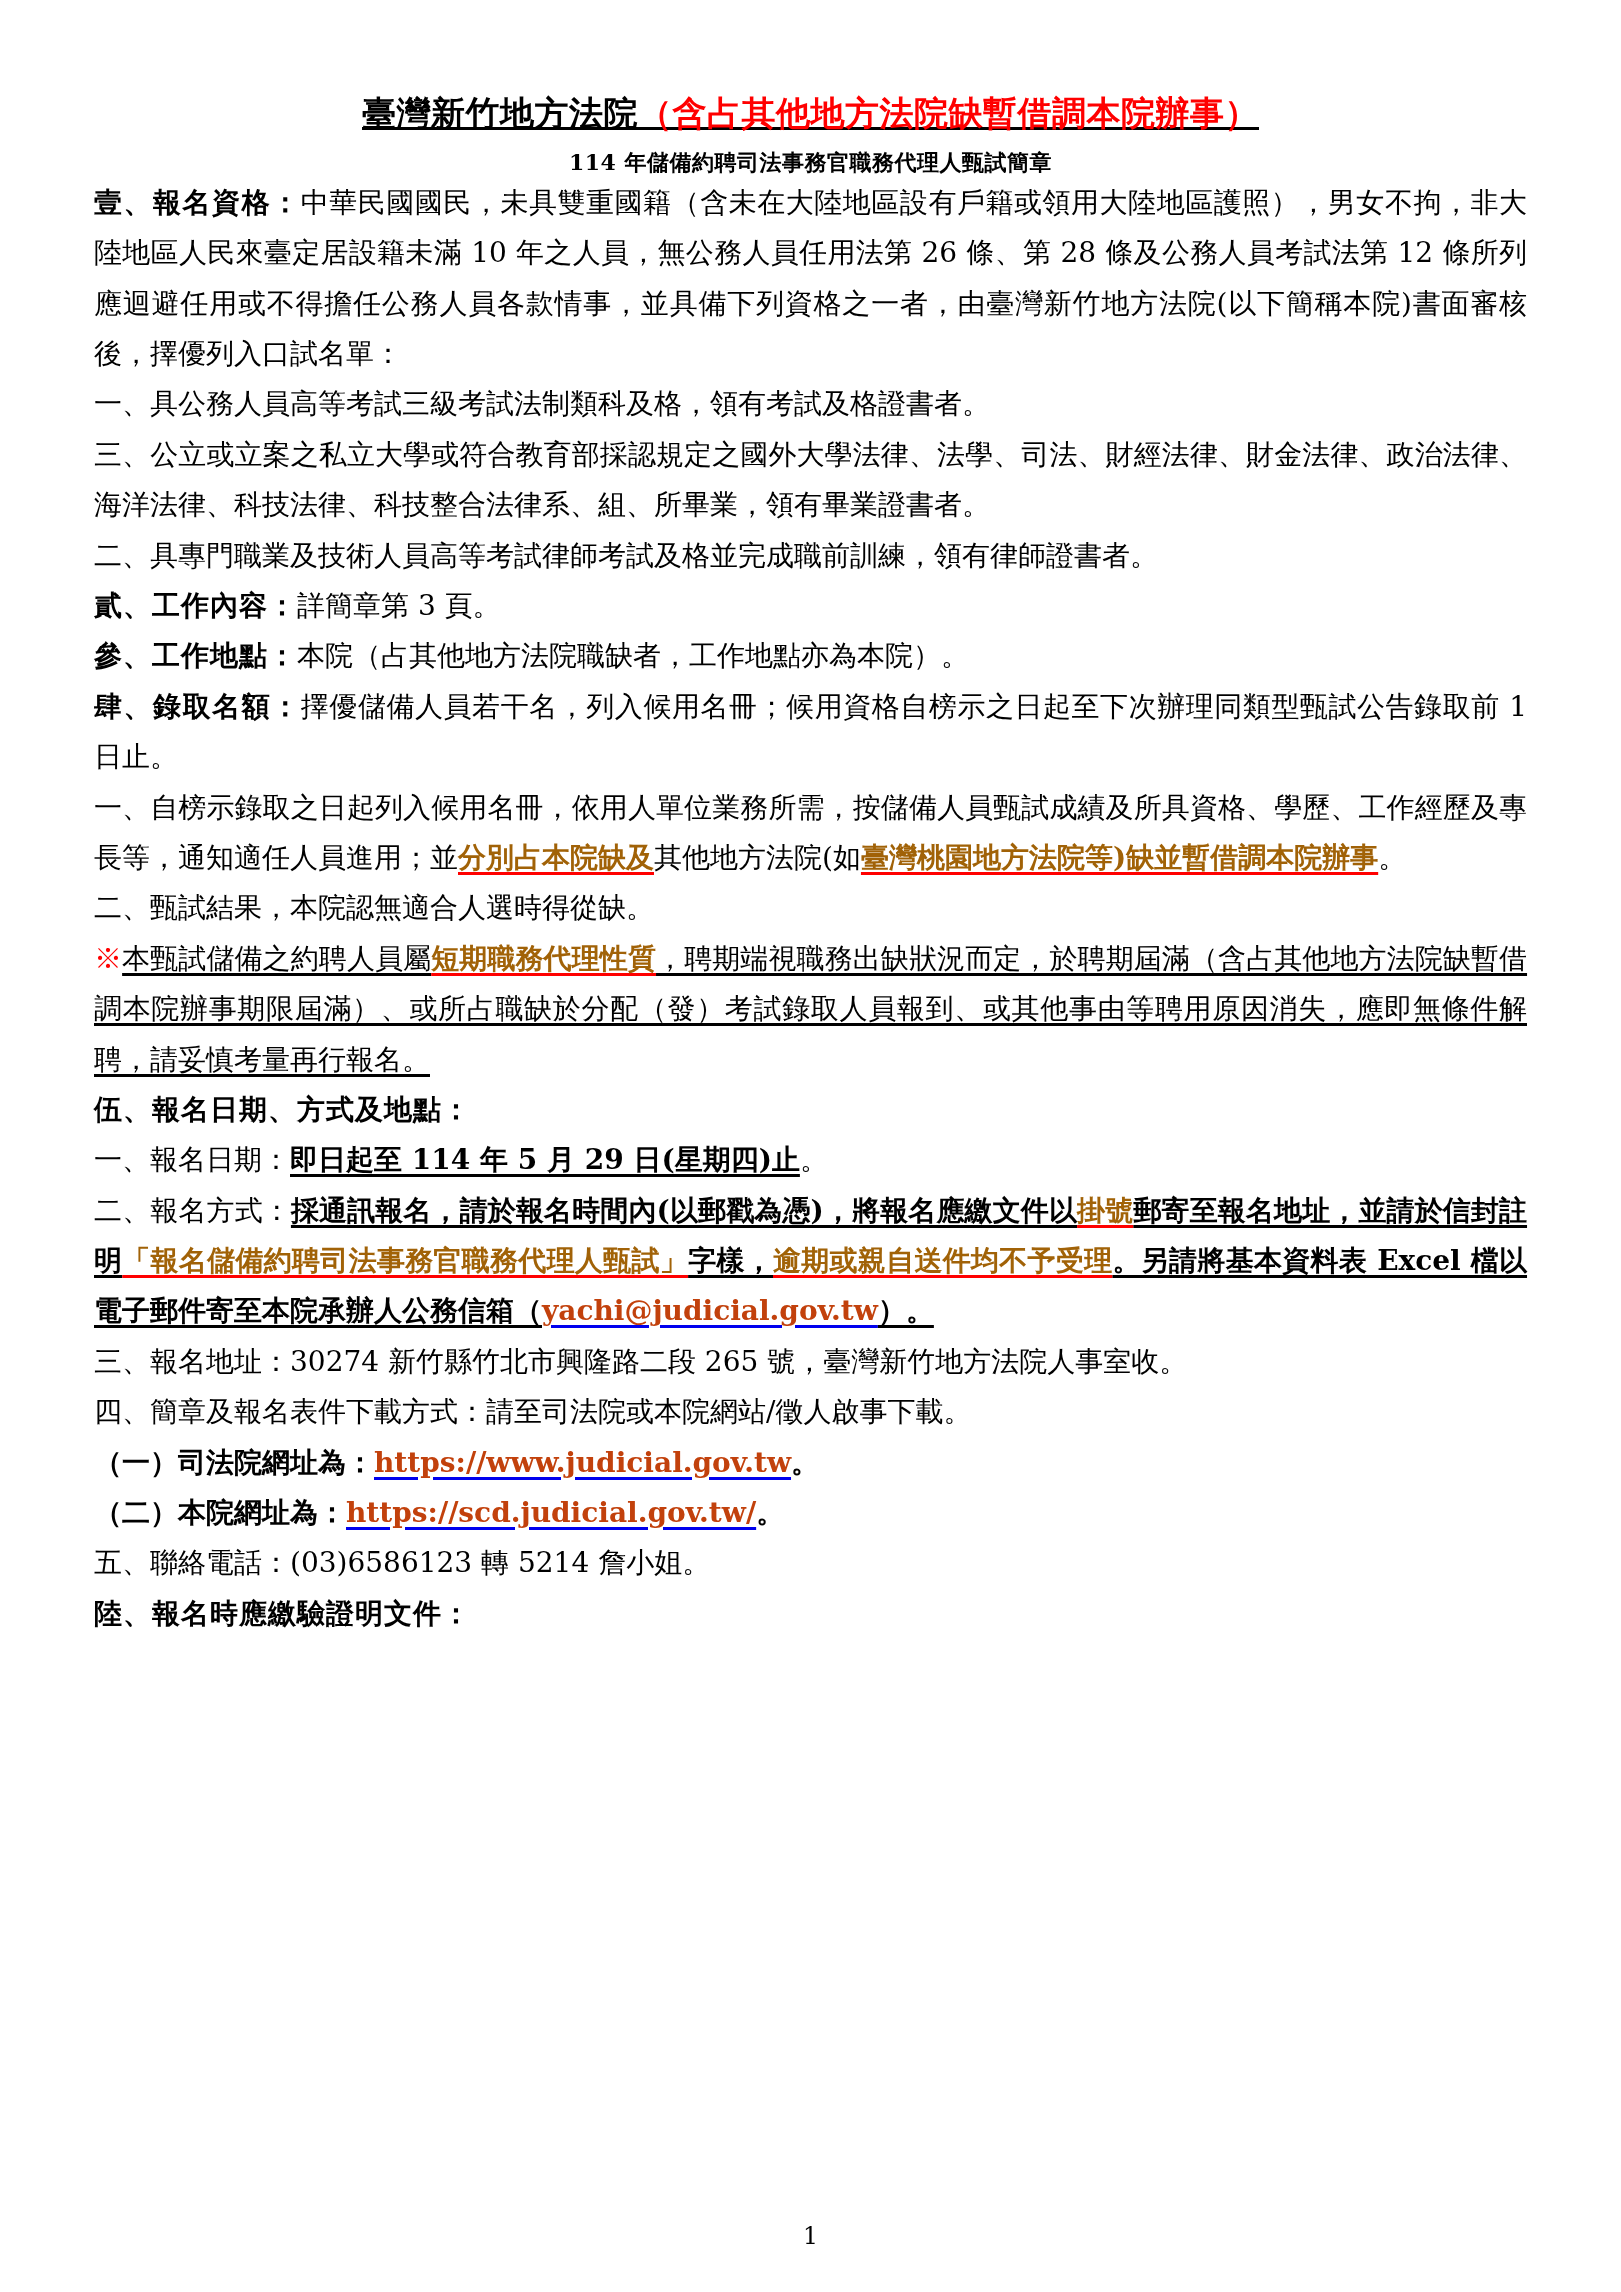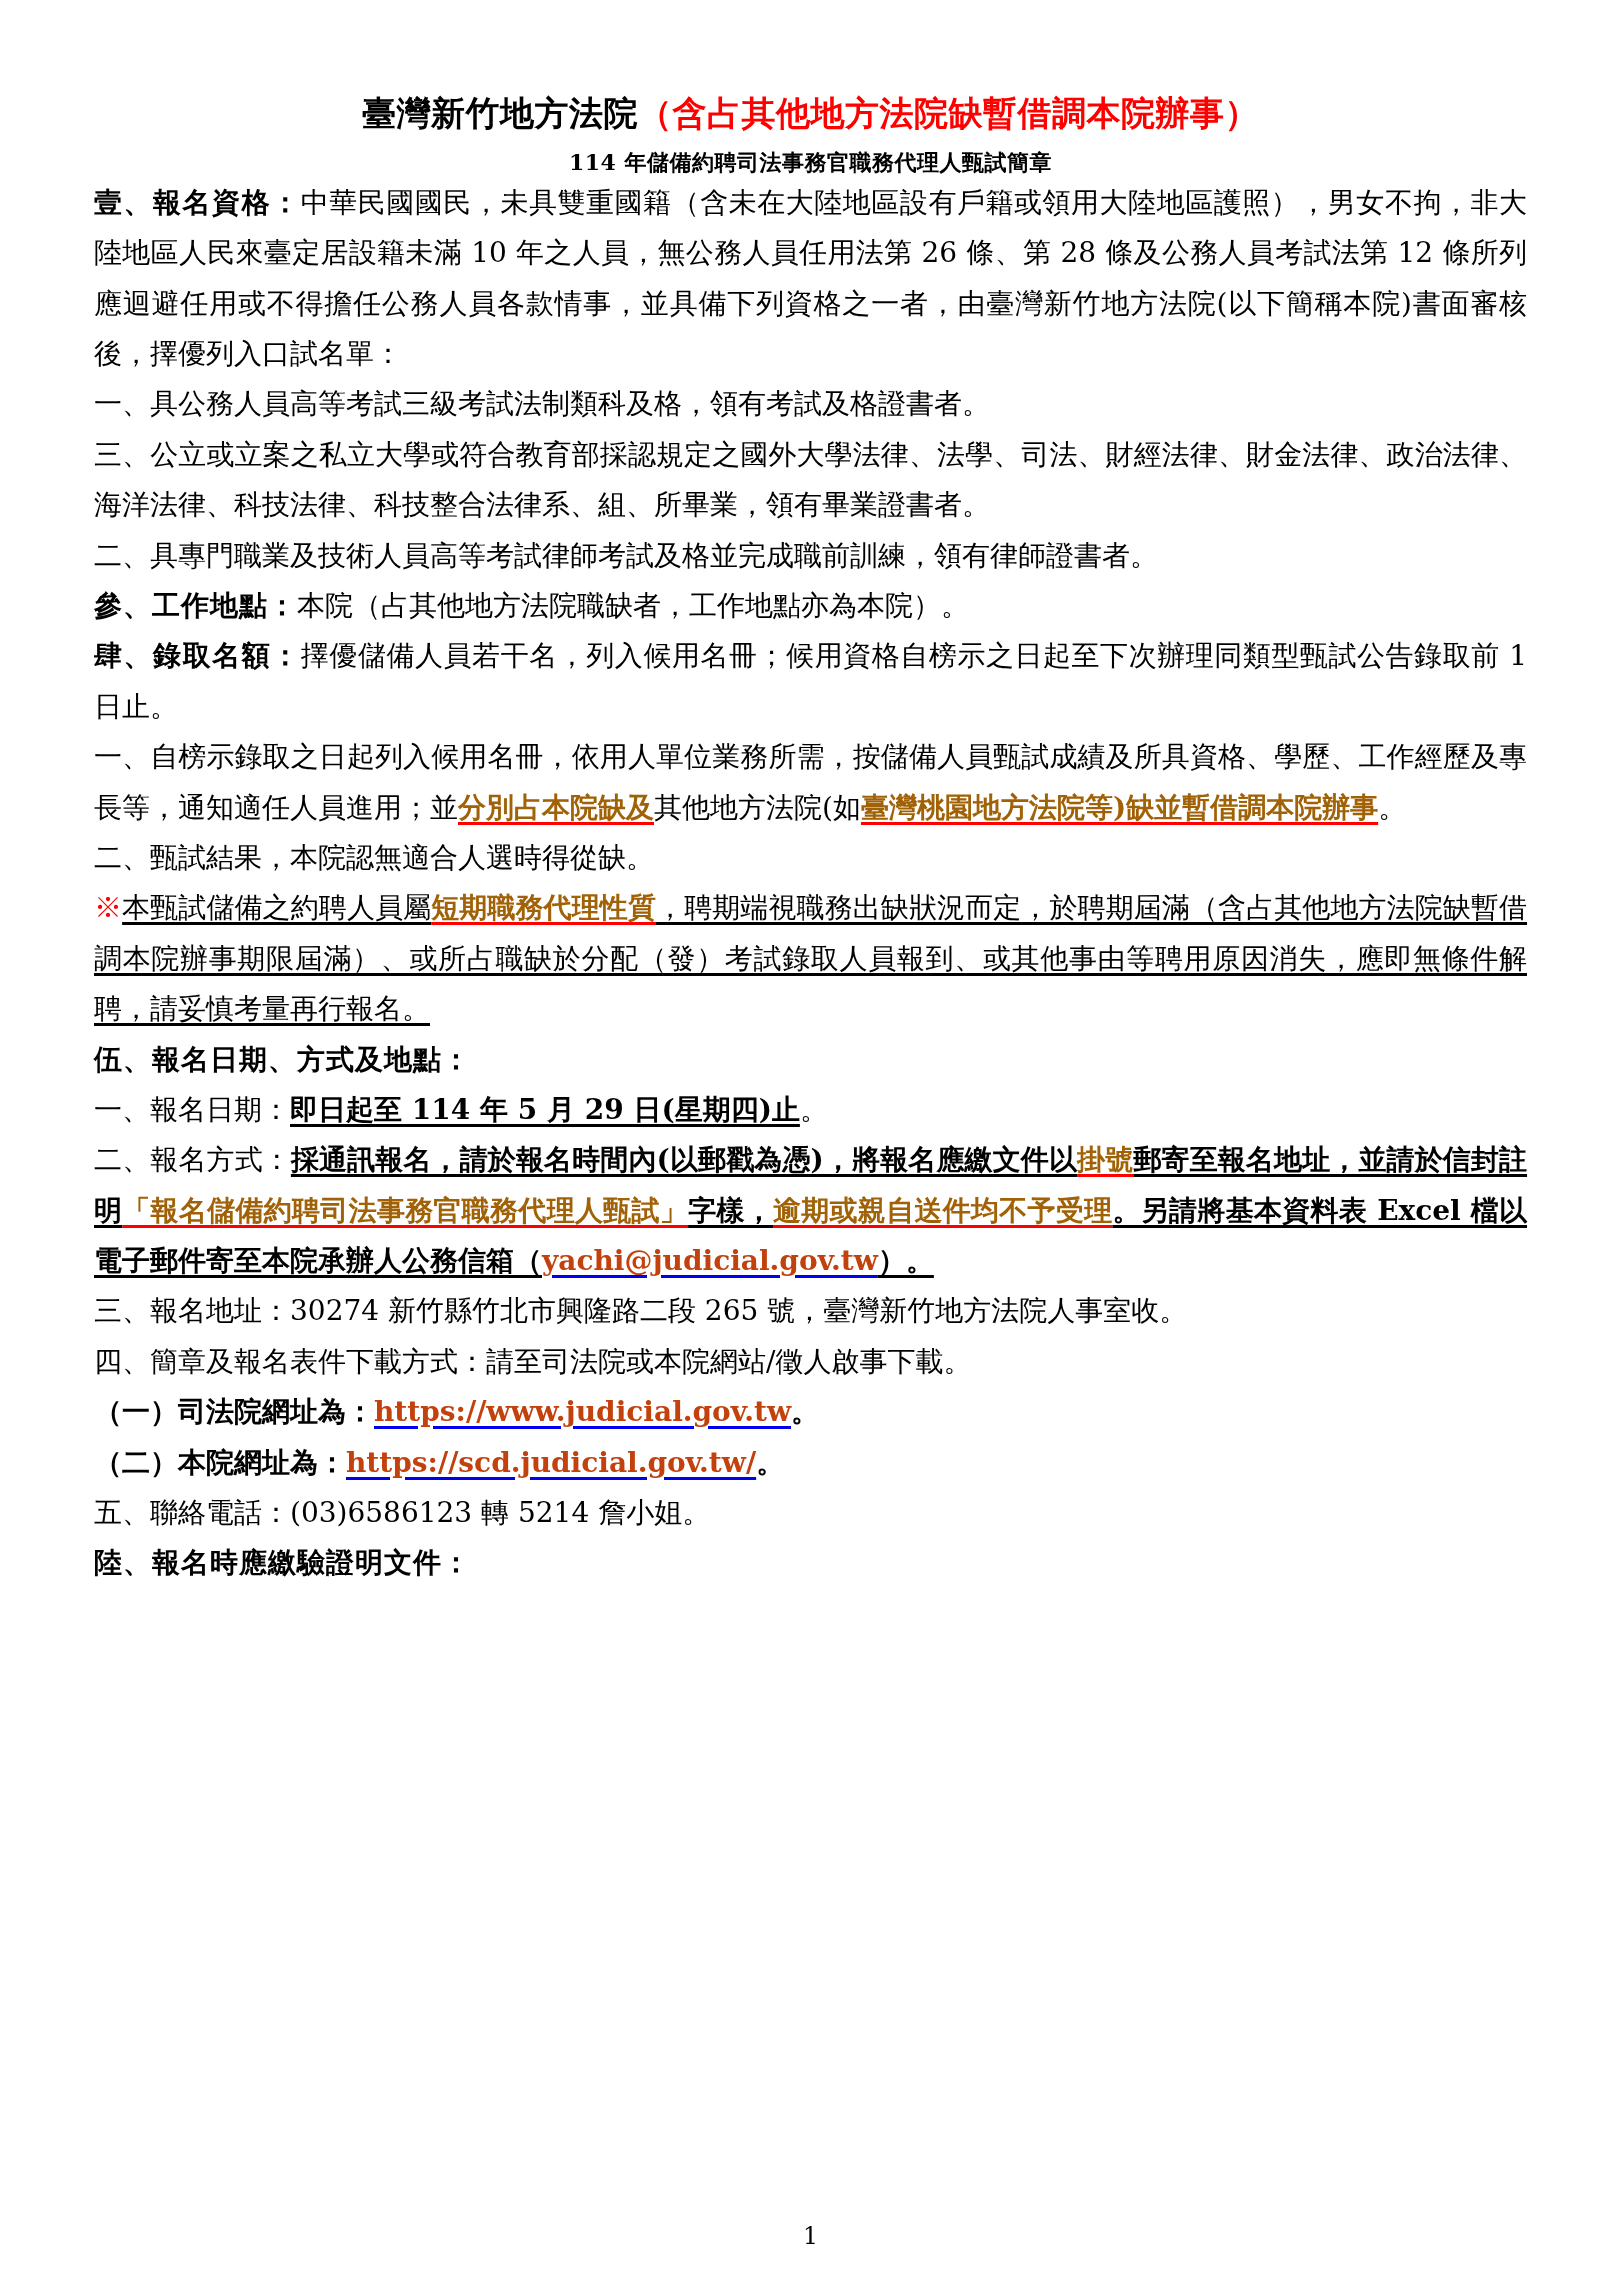--- a/index.html
+++ b/index.html
@@ -26,20 +26,21 @@
   .title-block {
     text-align: center;
     margin-top: 17.6px;
   }
   .doc-title {
     font-size: 34px;
     font-weight: bold;
     line-height: 1.42;
     letter-spacing: 0.5px;
     white-space: nowrap;
+    text-decoration: underline;
   }
   .doc-title .red {
     color: #ff0000;
   }
   .doc-title-2 {
     font-size: 22px;
     font-weight: bold;
     line-height: 1.42;
     margin-top: 9.8px;
     letter-spacing: 0.5px;
@@ -132,20 +133,21 @@
     <div class="doc-title-2">114 年儲備約聘司法事務官職務代理人甄試簡章</div>
   </div>
 
   <div class="body-block">
 
     <p class="para lvl1"><span class="hd">壹、報名資格：</span><span>中華民國國民，未具雙重國籍（含未在大陸地區設有戶籍或領用大陸地區護照），男女不拘，非大陸地區人民來臺定居設籍未滿 10 年之人員，無公務人員任用法第 26 條、第 28 條及公務人員考試法第 12 條所列應迴避任用或不得擔任公務人員各款情事，並具備下列資格之一者，由臺灣新竹地方法院(以下簡稱本院)書面審核後，擇優列入口試名單：</span></p>
     <p class="para lvl2">一、具公務人員高等考試三級考試法制類科及格，領有考試及格證書者。</p>
     <p class="para lvl2">三、公立或立案之私立大學或符合教育部採認規定之國外大學法律、法學、司法、財經法律、財金法律、政治法律、海洋法律、科技法律、科技整合法律系、組、所畢業，領有畢業證書者。</p>
     <p class="para lvl2">二、具專門職業及技術人員高等考試律師考試及格並完成職前訓練，領有律師證書者。</p>
 
+    <p class="para lvl1"><span class="hd">貳、工作內容：</span><span>詳簡章第 3 頁。</span></p>
 
     <p class="para lvl1"><span class="hd">參、工作地點：</span><span>本院（占其他地方法院職缺者，工作地點亦為本院）。</span></p>
 
     <p class="para lvl1"><span class="hd">肆、錄取名額：</span><span>擇優儲備人員若干名，列入候用名冊；候用資格自榜示之日起至下次辦理同類型甄試公告錄取前 1 日止。</span></p>
     <p class="para lvl2"><span>一、自榜示錄取之日起列入候用名冊，依用人單位業務所需，按儲備人員甄試成績及所具資格、學歷、工作經歷及專長等，通知適任人員進用；並</span><span class="u-red">分別占本院缺及</span><span>其他地方法院(如</span><span class="u-red">臺灣桃園地方法院等)缺並暫借調本院辦事</span><span>。</span></p>
     <p class="para lvl2">二、甄試結果，本院認無適合人選時得從缺。</p>
     <p class="para note"><span class="red">※</span><span class="u">本甄試儲備之約聘人員屬</span><span class="u-red">短期職務代理性質</span><span class="u">，聘期端視職務出缺狀況而定，於聘期屆滿（含占其他地方法院缺暫借調本院辦事期限屆滿）、或所占職缺於分配（發）考試錄取人員報到、或其他事由等聘用原因消失，應即無條件解聘，請妥慎考量再行報名。</span></p>
 
     <p class="para lvl1"><span class="hd">伍、報名日期、方式及地點：</span></p>
     <p class="para lvl2"><span>一、報名日期：</span><span class="u bold">即日起至 114 年 5 月 29 日(星期四)止</span><span>。</span></p>

